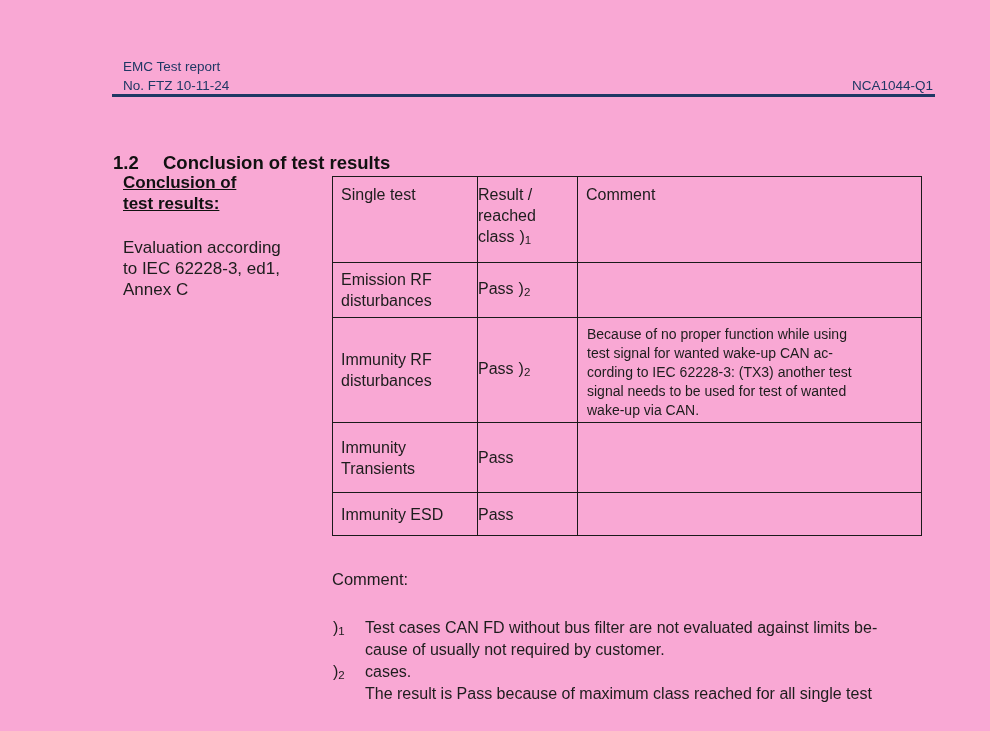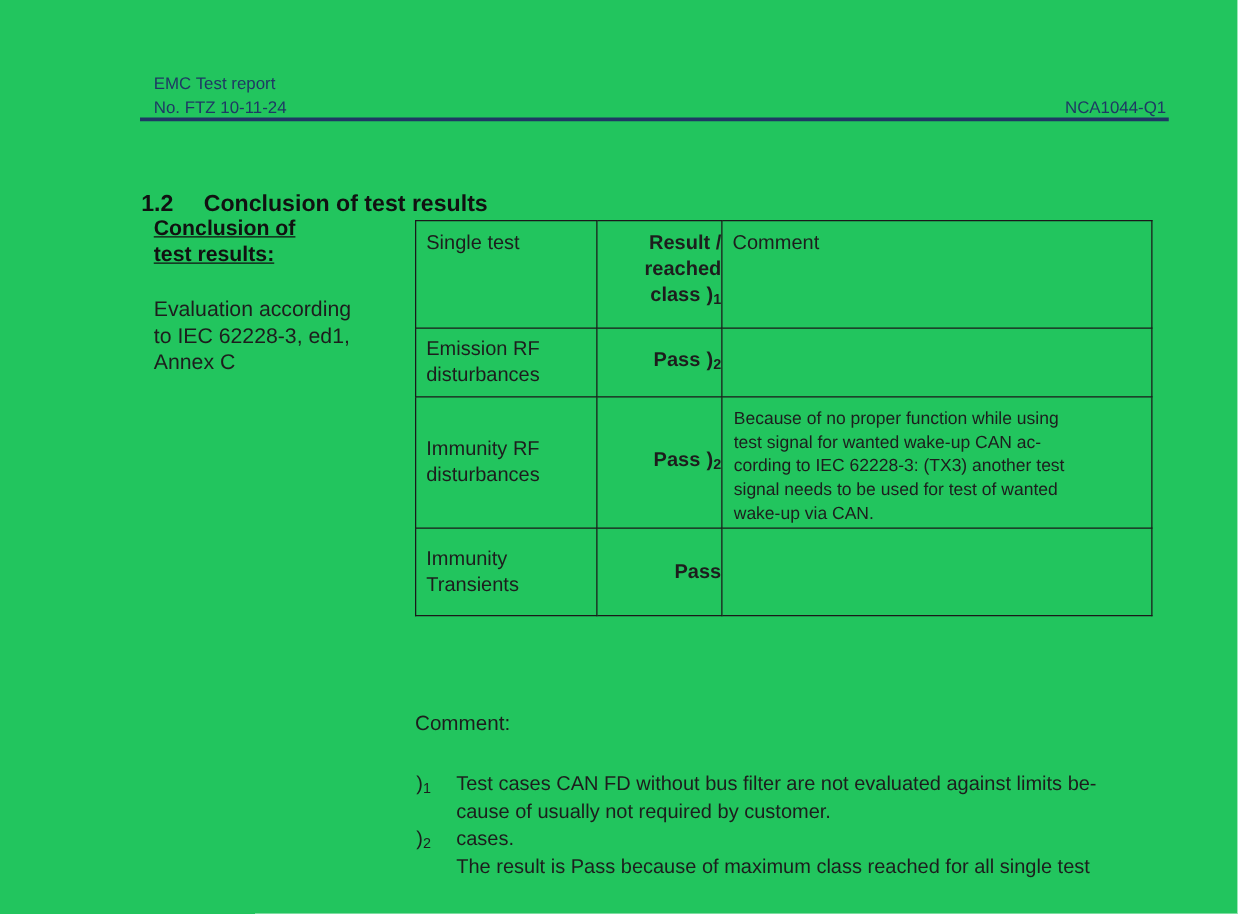--- a/index.html
+++ b/index.html
@@ -1,21 +1,21 @@
 <!DOCTYPE html>
 <html><head>
 <meta charset="utf-8">
 <style>
   * { margin: 0; padding: 0; box-sizing: border-box; }
   html, body { background: #ffffff; }
   .page {
     position: relative;
     width: 990px;
     height: 731px;
-    background: #22c55e;
+    background: #f9a8d4;
     font-family: "Liberation Sans", "DejaVu Sans", sans-serif;
     color: #1d1d1d;
     overflow: hidden;
   }
 
   
   .hdr-line1, .hdr-line2 {
     position: absolute;
     left: 123px;
     font-size: 13.5px;
@@ -86,21 +86,21 @@
     line-height: 21px;
     color: #1d1d1d;
   }
   .rtable td {
     border: 1px solid #1a1a1a;
     vertical-align: middle;
     overflow: hidden;
     margin-top: 10px;
   }
   .rtable td.c1 { text-align: left;  padding-left: 8px; }
-  .rtable td.c2 { text-align: right; font-weight: bold; }
+  .rtable td.c2 { text-align: left; }
   .rtable td.c3 { text-align: left;  padding-left: 8px; }
   .rtable tr.hrow td { vertical-align: top; padding-top: 7px; }
   .rtable td.comment-small {
     vertical-align: top;
     padding: 7px 8px 0 9px;
     font-size: 14px;
     line-height: 19px;
   }
   .mark { margin-left: 5px; }
   .res-mark { margin-left: 5px; }
@@ -194,20 +194,27 @@
 
     <tr style="height:70px">
       <td class="c1">
         <div>Immunity</div>
         <div>Transients</div>
       </td>
       <td class="c2"><span>Pass</span></td>
       <td class="c3"></td>
     </tr>
 
+    <tr style="height:43px">
+      <td class="c1">
+        <div>Immunity ESD</div>
+      </td>
+      <td class="c2"><span>Pass</span></td>
+      <td class="c3"></td>
+    </tr>
   </tbody>
     </table>
 
   <div class="comment-label">Comment:</div>
 
   <div class="footnotes">
     <div class="footnote">
       <div class="fn-mark"><span>)</span><span class="subnum">1</span></div>
       <div class="fn-text">
         <div>Test cases CAN FD without bus filter are not evaluated against limits be-</div>

